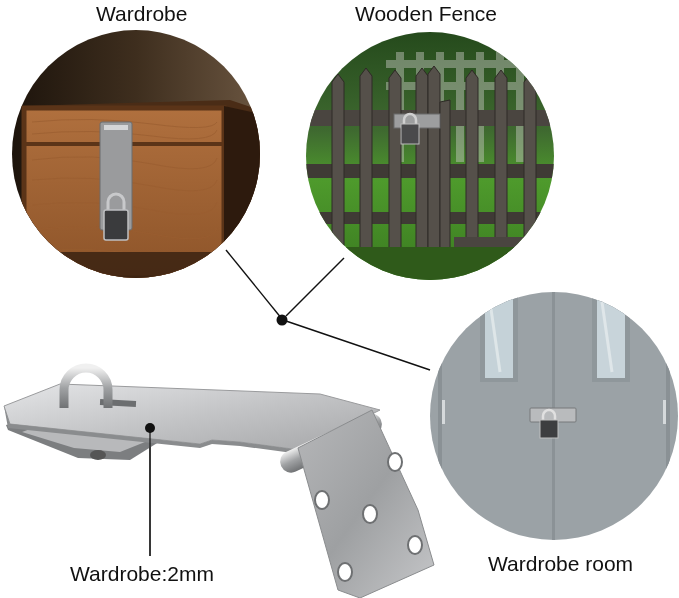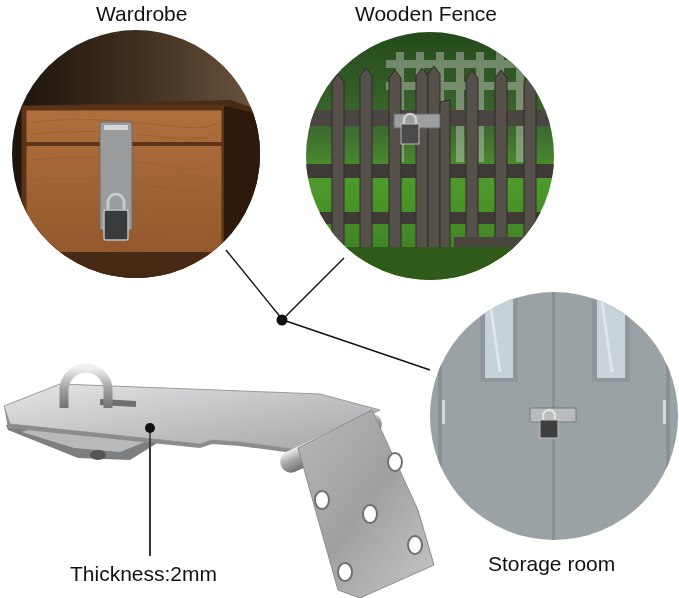--- a/index.html
+++ b/index.html
@@ -7,22 +7,22 @@
   .label { position: absolute; color: #111; font-size: 21px; white-space: nowrap; }
   .circle { position: absolute; border-radius: 50%; overflow: hidden; }
   .abs { position: absolute; }
   svg { display: block; }
 </style>
 </head>
 <body>
 
 <div class="label" style="left:88px; top:2px;margin-left:8px;">Wardrobe</div>
 <div class="label" style="left:355px; top:2px;text-align:right;">Wooden Fence</div>
-<div class="label" style="left:488px; top:552px;">Storage room</div>
-<div class="label" style="left:70px; top:562px;">Thickness:2mm</div>
+<div class="label" style="left:488px; top:552px;">Wardrobe room</div>
+<div class="label" style="left:70px; top:562px;">Wardrobe:2mm</div>
 
 <svg class="abs" style="left:0;top:0;" width="679" height="598">
   <line x1="226" y1="250" x2="282" y2="319" stroke="#111" stroke-width="1.4"></line>
   <line x1="344" y1="258" x2="286" y2="316" stroke="#111" stroke-width="1.4"></line>
   <line x1="286" y1="321" x2="430" y2="370" stroke="#111" stroke-width="1.4"></line>
   <circle cx="282" cy="320" r="5.5" fill="#111"></circle>
   <line x1="150" y1="428" x2="150" y2="556" stroke="#111" stroke-width="1.2"></line>
   <circle cx="150" cy="428" r="5" fill="#111"></circle>
 </svg>
 

